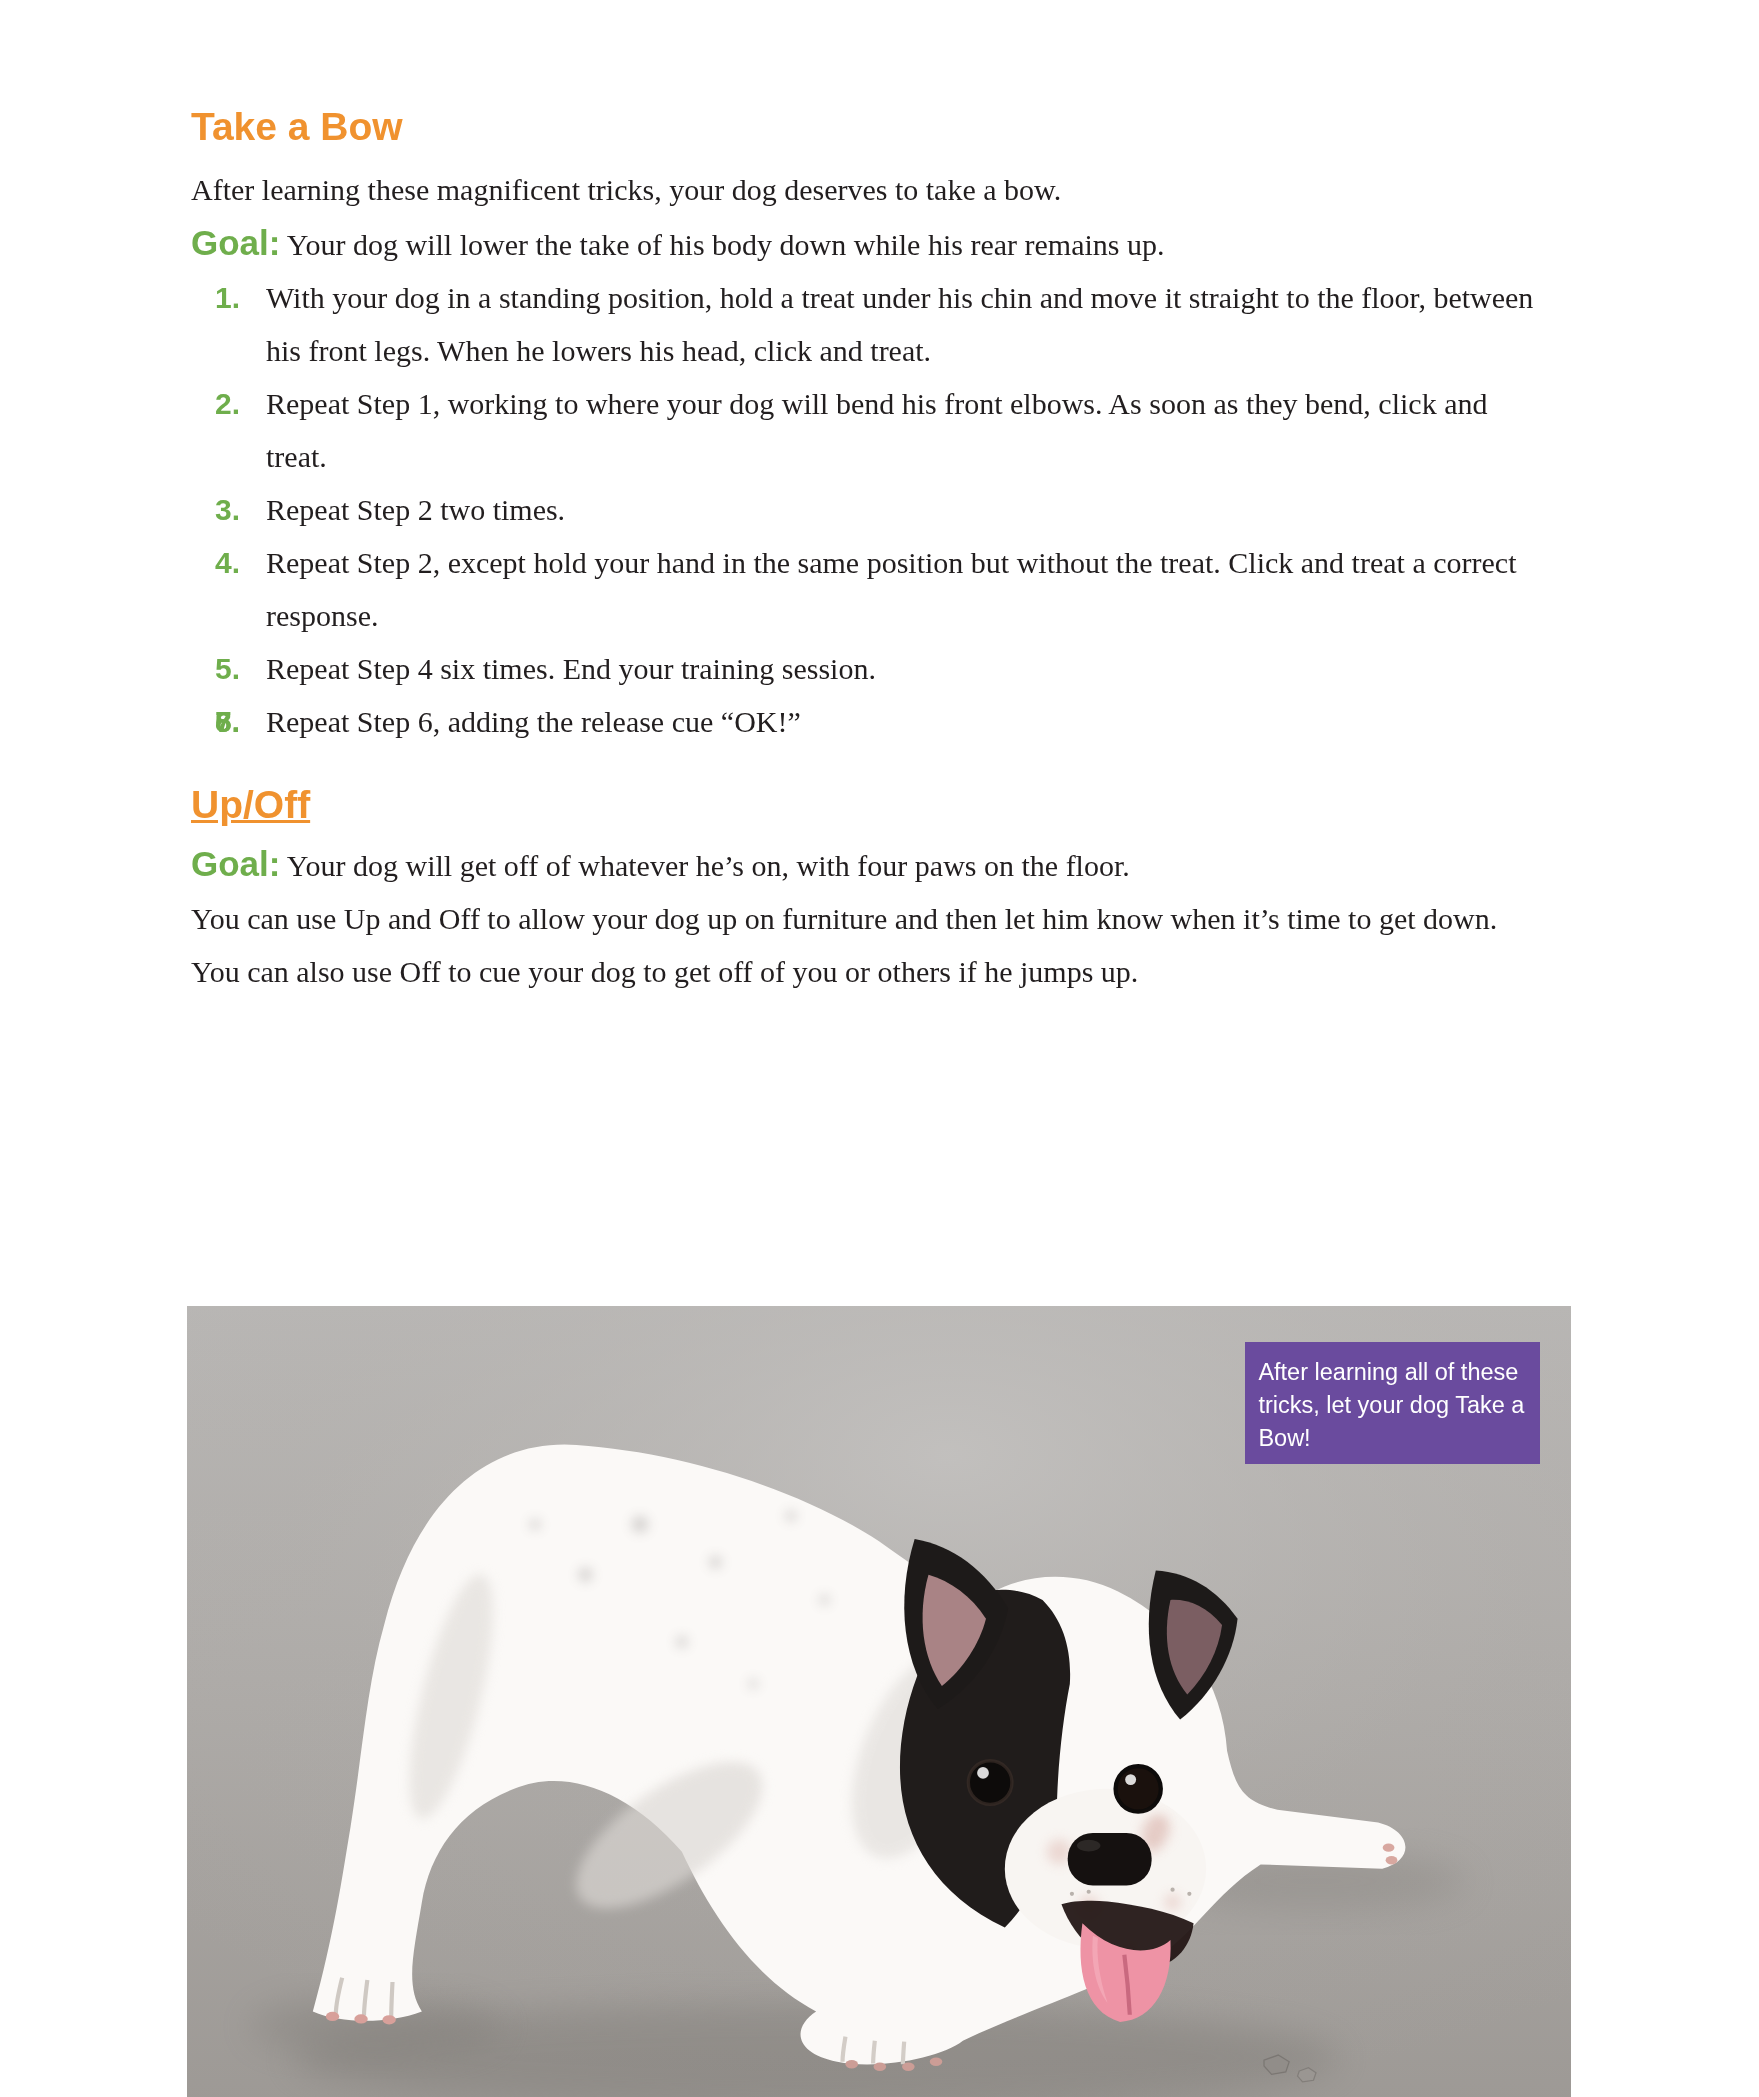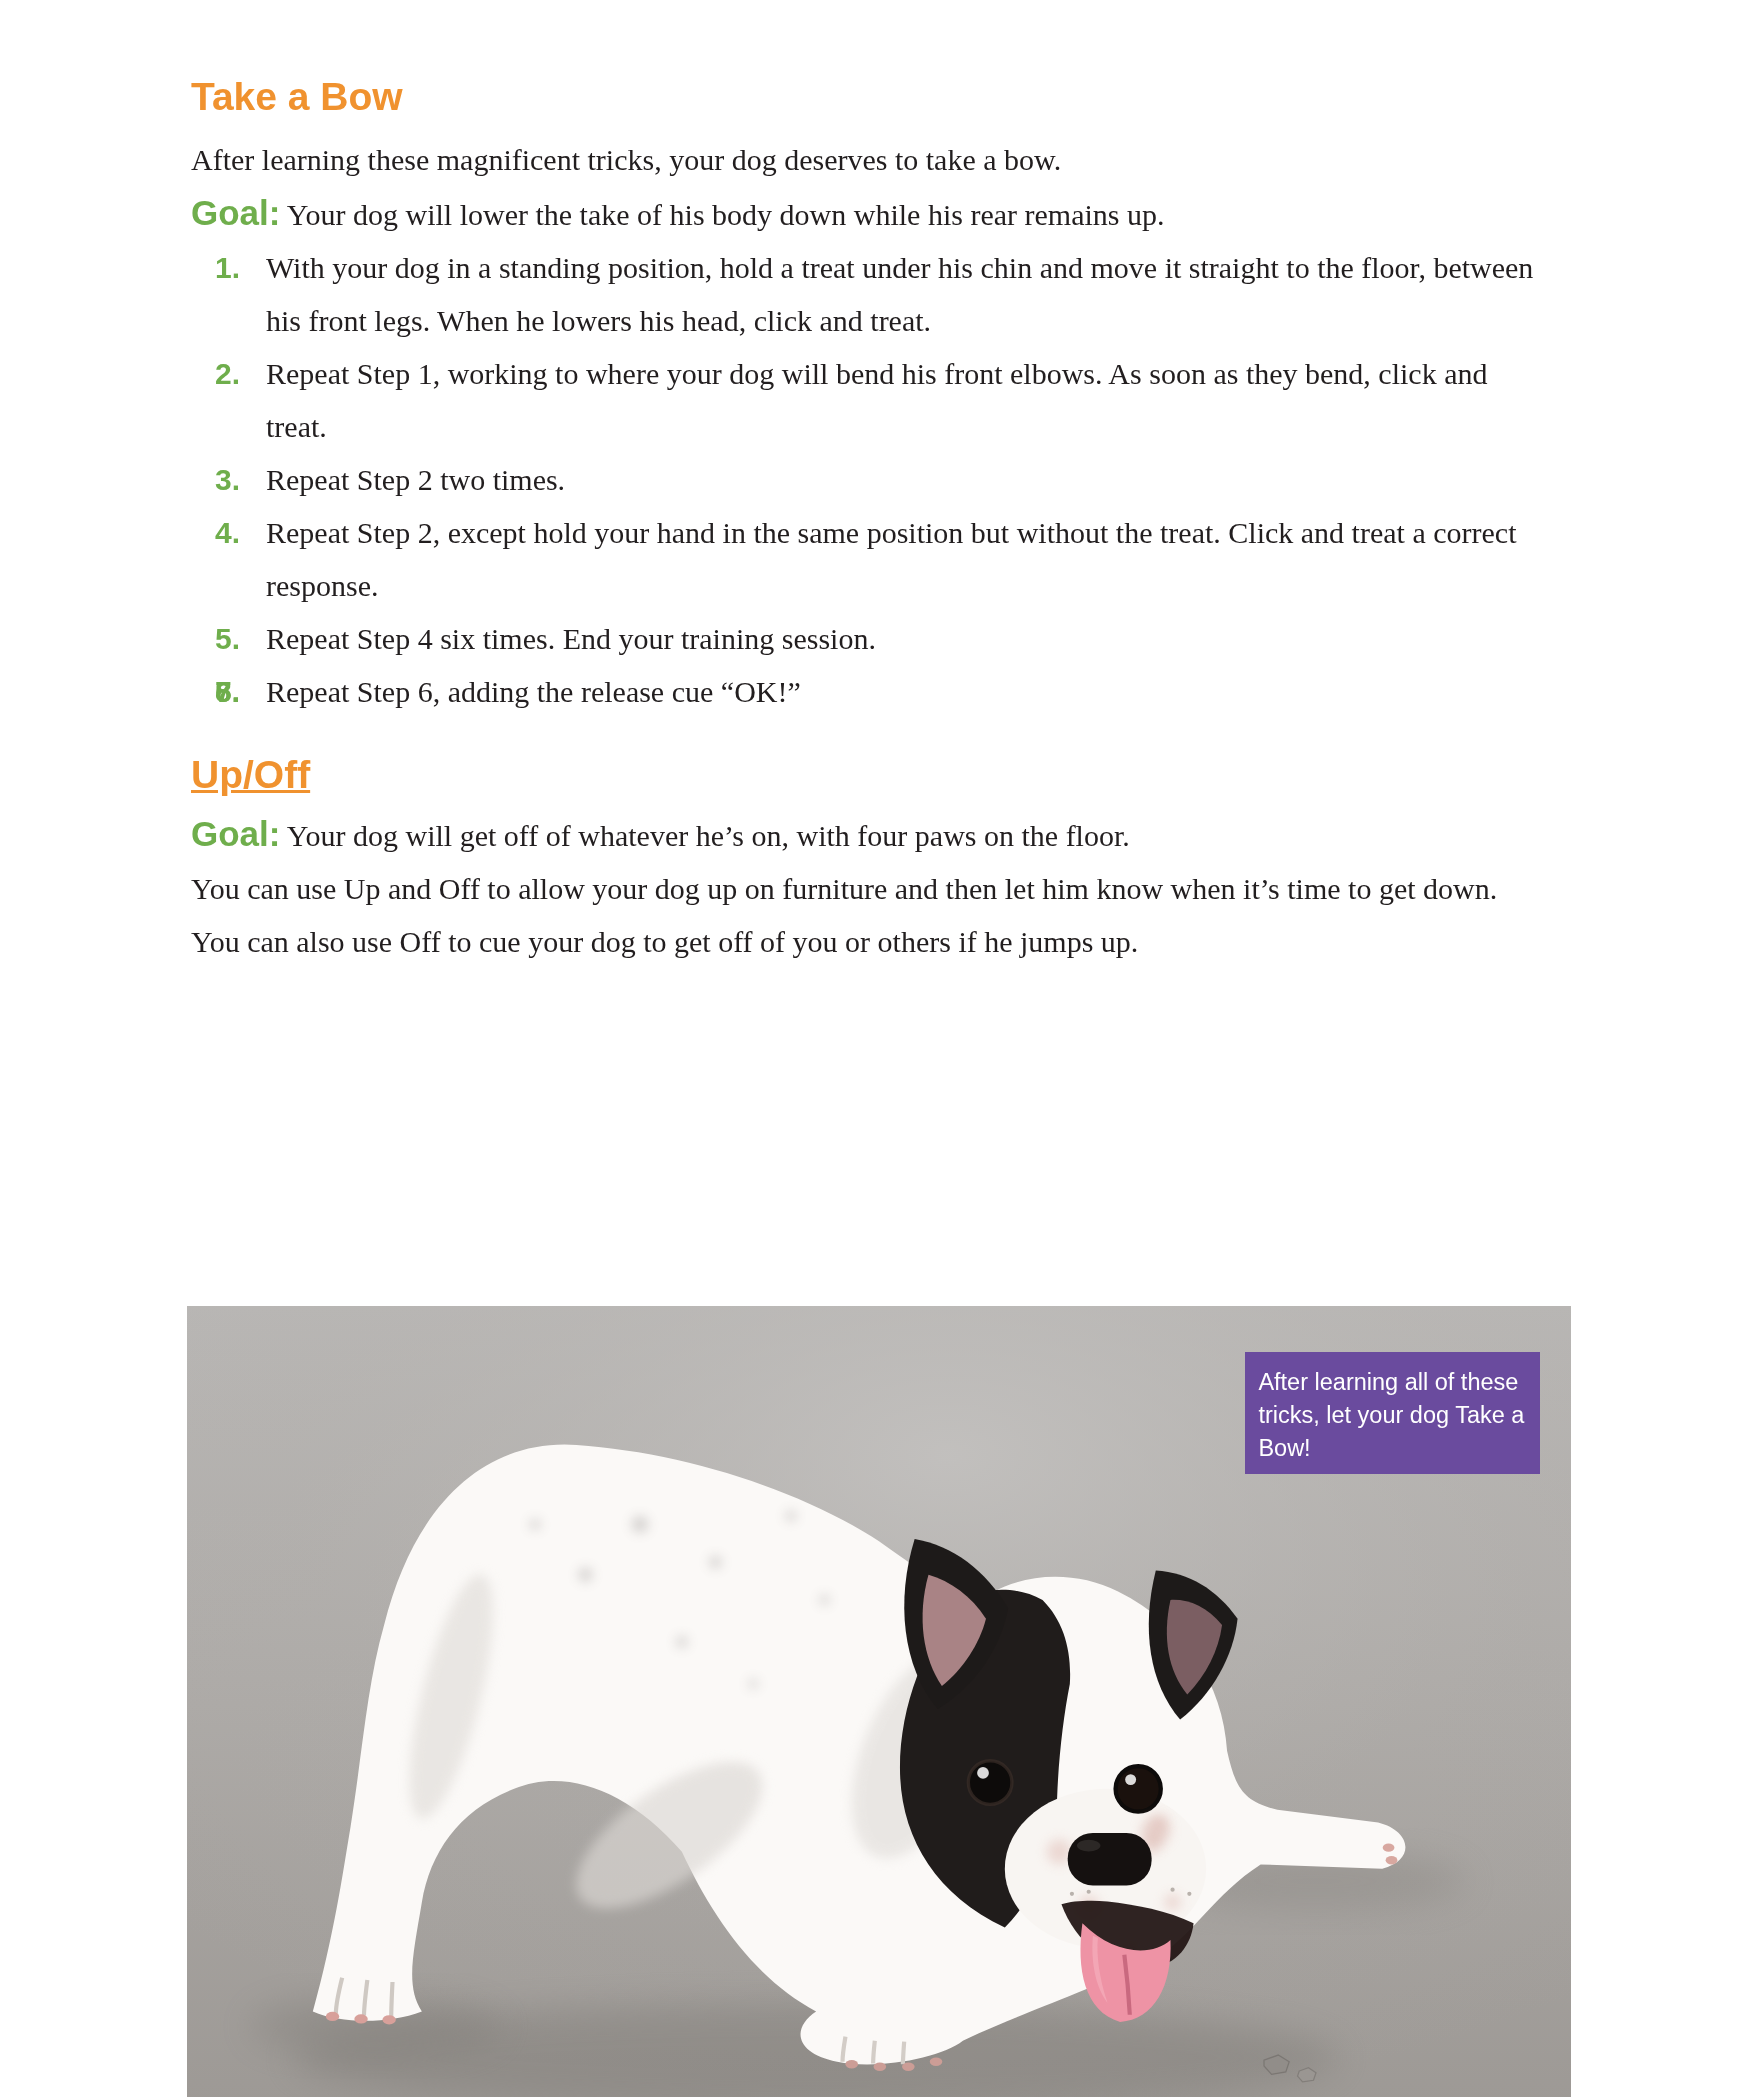--- a/index.html
+++ b/index.html
@@ -6,21 +6,21 @@
   .page{
     position:relative;
     width:1760px;height:2263px;
     background:#ffffff;
     overflow:hidden;
     font-family:"Liberation Serif",serif;
     color:#221e1f;
   }
   .content{
     position:absolute;left:191px;top:0;width:1378px;
-    padding-top:76px;
+    padding-top:106px;
   }
   h1.section{
     font-family:"Liberation Sans",sans-serif;
     font-weight:bold;
     font-size:39px;line-height:42px;
     color:#F0922F;
     margin:0 0 15px 0;
   }
   h1.section.second{margin-top:36px;margin-bottom:11px;text-decoration:underline;}
   .para{
@@ -50,21 +50,21 @@
     font-size:30px;line-height:53px;
     color:#6FAE4C;
   }
   figure.photo{
     position:absolute;left:187px;top:1306px;
     width:1384px;height:828px;
     margin:0;overflow:hidden;
   }
   figure.photo svg{display:block;width:100%;height:100%;}
   .caption{
-    position:absolute;left:1058px;top:46px;
+    position:absolute;left:1058px;top:36px;
     box-sizing:border-box;
     width:295px;height:122px;
     background:#6A4B9E;
     color:#ffffff;
     font-family:"Liberation Sans",sans-serif;
     font-size:23.5px;line-height:33px;
     padding:14.3px 13.4px;
   }
 </style>
 </head>

